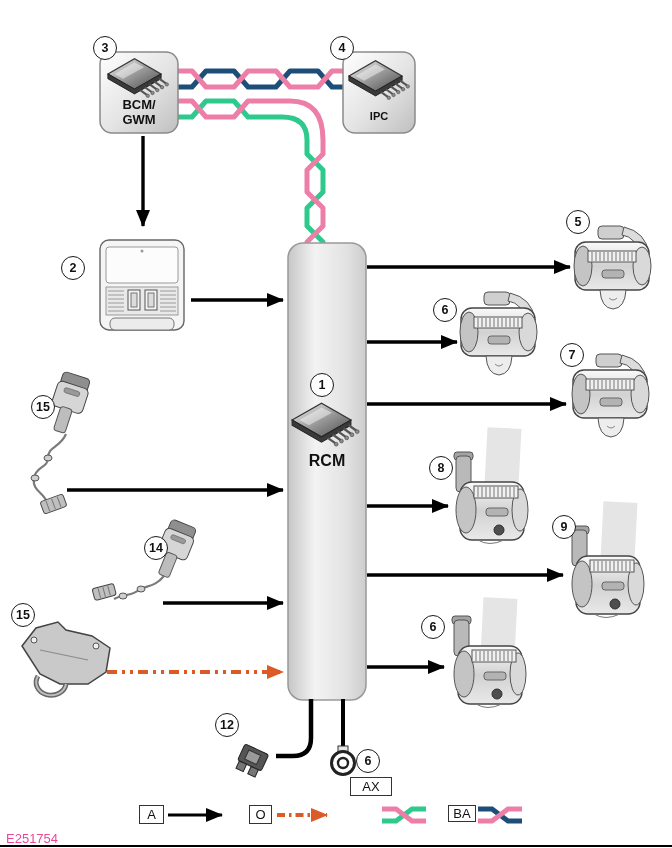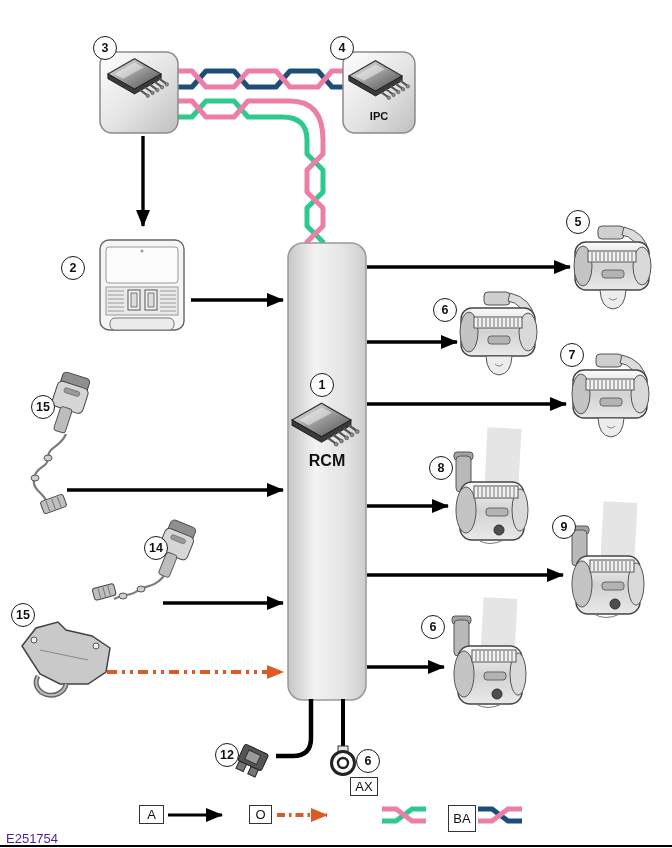--- a/index.html
+++ b/index.html
@@ -6,21 +6,21 @@
   .canvas{position:relative;width:672px;height:848px;background:#fff;
     font-family:"Liberation Sans",sans-serif;overflow:hidden;}
   .callout{position:absolute;width:24px;height:24px;border:1.4px solid #1a1a1a;
     border-radius:50%;background:#fff;display:flex;align-items:center;justify-content:center;
     font-size:12.5px;font-weight:700;color:#111;box-sizing:border-box;z-index:30;}
   .mod-label{position:absolute;text-align:center;font-weight:700;color:#111;
     white-space:pre-line;z-index:25;line-height:1.15;}
   .legend-box{position:absolute;border:1.3px solid #333;background:#fff;
     display:flex;align-items:center;justify-content:center;font-size:13px;color:#111;
     box-sizing:border-box;z-index:25;}
-  .figure-id{position:absolute;left:6px;top:831px;font-size:13px;color:#4c1d95;z-index:25;text-align:right;}
+  .figure-id{position:absolute;left:6px;top:831px;font-size:13px;color:#ec4899;z-index:25;text-align:right;}
   .bottom-rule{position:absolute;left:0;right:0;top:845px;height:2px;background:#000;z-index:25;}
   svg.scene{position:absolute;left:0;top:0;z-index:10;}
   .w-pink{stroke:var(--pink);}
   .w-green{stroke:var(--green);}
   .w-navy{stroke:var(--navy);}
   .w-orange{stroke:var(--orange);}
 </style>
 </head>
 <body>
 
@@ -248,29 +248,31 @@
 <div class="callout" style="left:61px;top:256px">2</div>
 <div class="callout" style="left:93px;top:36px">3</div>
 <div class="callout" style="left:330px;top:36px">4</div>
 <div class="callout" style="left:566px;top:210px">5</div>
 <div class="callout" style="left:433px;top:298px">6</div>
 <div class="callout" style="left:560px;top:343px">7</div>
 <div class="callout" style="left:429px;top:456px">8</div>
 <div class="callout" style="left:552px;top:515px">9</div>
 <div class="callout" style="left:421px;top:615px">6</div>
 <div class="callout" style="left:356px;top:749px">6</div>
-<div class="callout" style="left:215px;top:743px">12</div>
+<div class="callout" style="left:215px;top:713px">12</div>
 <div class="callout" style="left:11px;top:603px">15</div>
 <div class="callout" style="left:144px;top:536px">14</div>
 <div class="callout" style="left:31px;top:395px">15</div>
 
+<div class="mod-label" style="left:100px;top:98px;width:78px;font-size:13px">BCM/
+GWM</div>
 <div class="mod-label" style="left:343px;top:110px;width:72px;font-size:11px">IPC</div>
 <div class="mod-label" style="left:288px;top:452px;width:78px;font-size:16px">RCM</div>
 
 <div class="legend-box" style="left:139px;top:805px;width:25px;height:19px">A</div>
 <div class="legend-box" style="left:249px;top:805px;width:23px;height:19px">O</div>
-<div class="legend-box" style="left:350px;top:777px;width:28px;height:19px">AX</div>
-<div class="legend-box" style="left:448px;top:805px;width:28px;height:27px">BA</div>
+<div class="legend-box" style="left:350px;top:777px;width:42px;height:19px">AX</div>
+<div class="legend-box" style="left:448px;top:805px;width:28px;height:17px">BA</div>
 
 <div class="figure-id">E251754</div>
 <div class="bottom-rule"></div>
 
 </div>
 
 </body></html>

